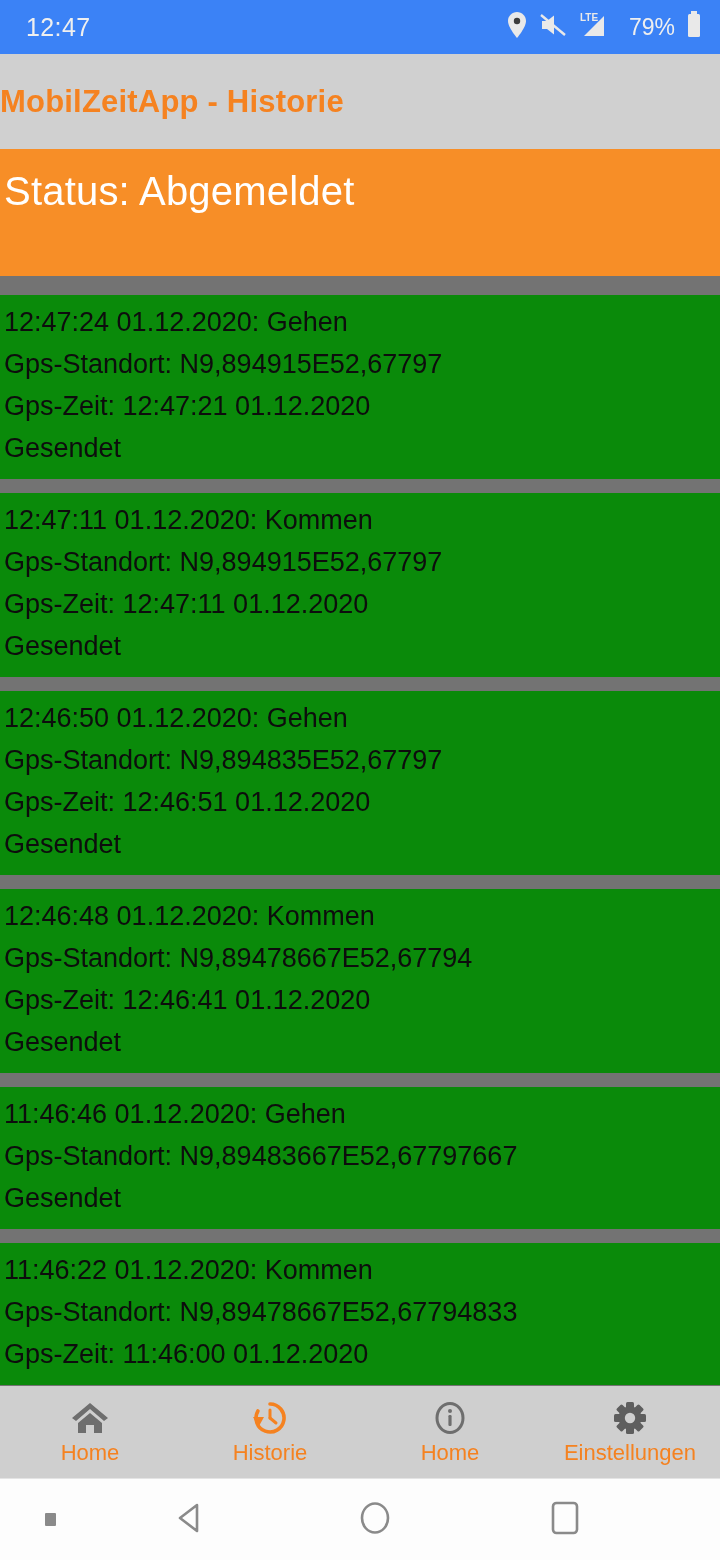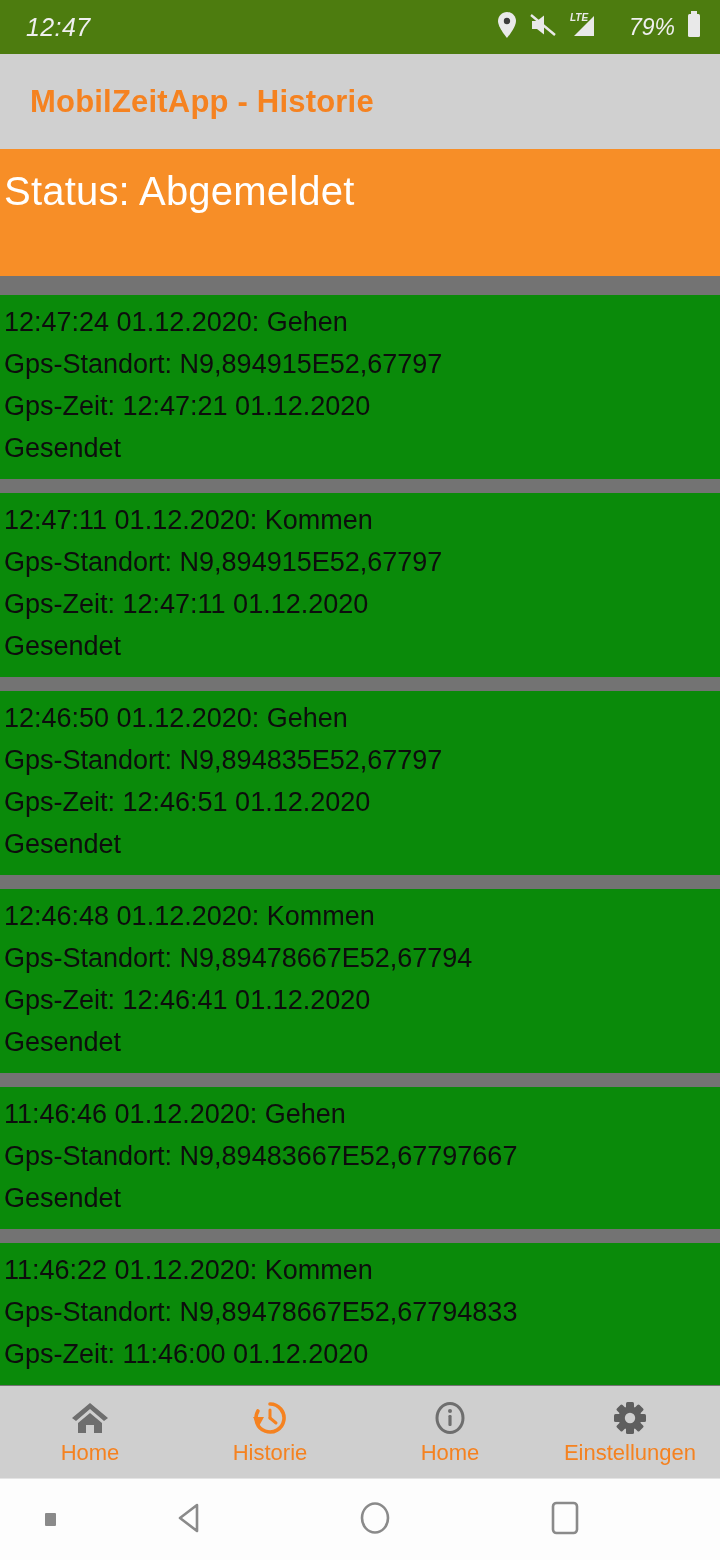--- a/index.html
+++ b/index.html
@@ -18,52 +18,50 @@
     height: 1560px;
     display: flex;
     flex-direction: column;
     background: #3b3b3b;
   }
 
   
   .statusbar {
     height: 54px;
     flex: 0 0 54px;
-    background: #4d7c0f;
+    background: #3b82f6;
     display: flex;
     align-items: center;
     justify-content: space-between;
     padding: 0 18px 0 26px;
     color: #e9e9e9;
-    font-style: italic;
   }
   .statusbar .clock {
     font-size: 25px;
     letter-spacing: 0.4px;
     color: #efefef;
   }
   .status-icons {
     display: flex;
     align-items: center;
     gap: 11px;
   }
   .status-icons .battery-pct {
     font-size: 23px;
     color: #efefef;
-    margin-left: 16px;
+    margin-left: 6px;
   }
   .sic { display: block; }
 
   
   .appbar {
     flex: 0 0 95px;
     background: #d0d0d0;
     display: flex;
     align-items: center;
-    padding-left: 30px;
   }
   .appbar .title {
     color: #f58220;
     font-size: 31px;
     font-weight: bold;
     letter-spacing: 0.2px;
   }
 
   
   .status-banner {

